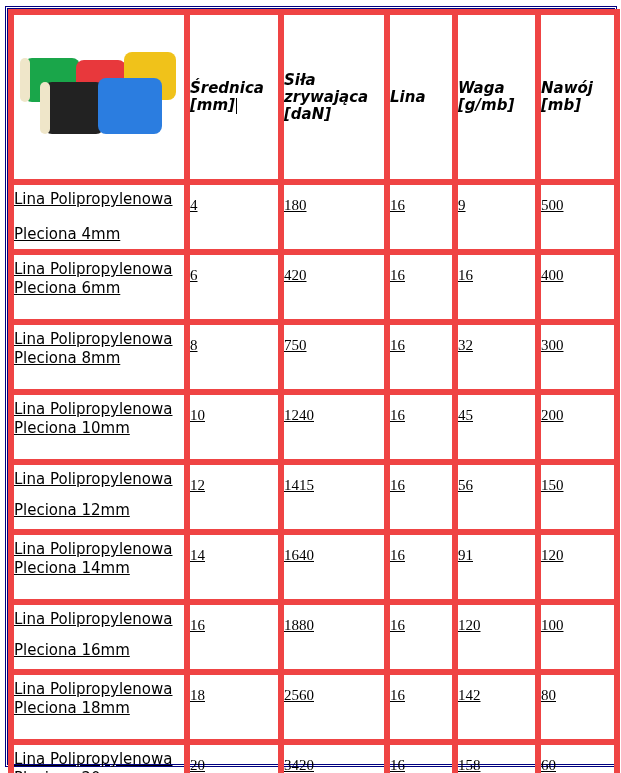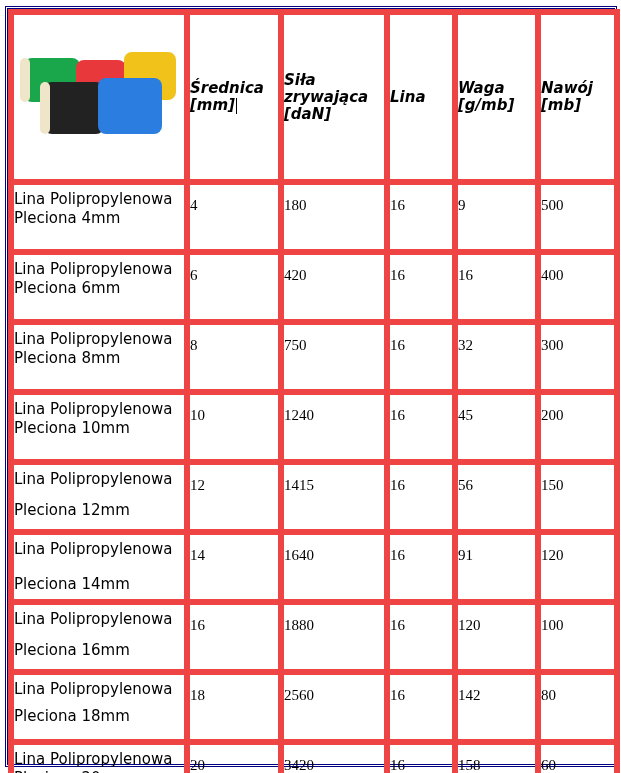--- a/index.html
+++ b/index.html
@@ -9,21 +9,21 @@
     border: 3px double #000080;
   }
   table.spec {
     position: absolute; left: 8px; top: 9px;
     border-collapse: collapse; width: 606px; table-layout: fixed;
   }
   table.spec td, table.spec th {
     border: 6px solid #ef4444; padding: 0; text-align: left; vertical-align: top;
   }
   table.spec tr.head th { height: 164px; vertical-align: middle; }
-  table.spec tr.body td { height: 64px; }
+  table.spec tr.body td { height: 64px; text-decoration: underline; }
   .hdr {
     font-family: "DejaVu Sans", sans-serif; font-weight: bold; font-style: italic;
     font-size: 15px; line-height: 17px; color: #000000; display: block;
   }
   .name {
     font-family: "DejaVu Sans", sans-serif; font-size: 15px; line-height: 19px;
     color: #000000; display: block; margin-top: 5px;
   }
   .num {
     font-family: "Liberation Serif", serif; font-size: 15px; color: #000000;
@@ -81,21 +81,21 @@
     <th>
       <span class="hdr">Nawój</span>
       <span class="hdr">[mb]</span>
     </th>
   </tr>
   </tbody>
     <tbody id="rows">
   <tr class="body">
     <td>
       <span class="name">Lina Polipropylenowa</span>
-      <span class="name" style="margin-top:0">Pleciona 4mm</span>
+      <span class="name" style="margin-top:16px">Pleciona 4mm</span>
     </td>
     <td>
           <span class="num">4</span>
         </td>
     <td>
           <span class="num">180</span>
         </td>
     <td>
           <span class="num">16</span>
         </td>
@@ -191,21 +191,21 @@
           <span class="num">56</span>
         </td>
     <td>
           <span class="num">150</span>
         </td>
   </tr>
 
   <tr class="body">
     <td>
       <span class="name">Lina Polipropylenowa</span>
-      <span class="name" style="margin-top:16px">Pleciona 14mm</span>
+      <span class="name" style="margin-top:0">Pleciona 14mm</span>
     </td>
     <td>
           <span class="num">14</span>
         </td>
     <td>
           <span class="num">1640</span>
         </td>
     <td>
           <span class="num">16</span>
         </td>
@@ -235,21 +235,21 @@
           <span class="num">120</span>
         </td>
     <td>
           <span class="num">100</span>
         </td>
   </tr>
 
   <tr class="body">
     <td>
       <span class="name">Lina Polipropylenowa</span>
-      <span class="name" style="margin-top:8px">Pleciona 18mm</span>
+      <span class="name" style="margin-top:0">Pleciona 18mm</span>
     </td>
     <td>
           <span class="num">18</span>
         </td>
     <td>
           <span class="num">2560</span>
         </td>
     <td>
           <span class="num">16</span>
         </td>

